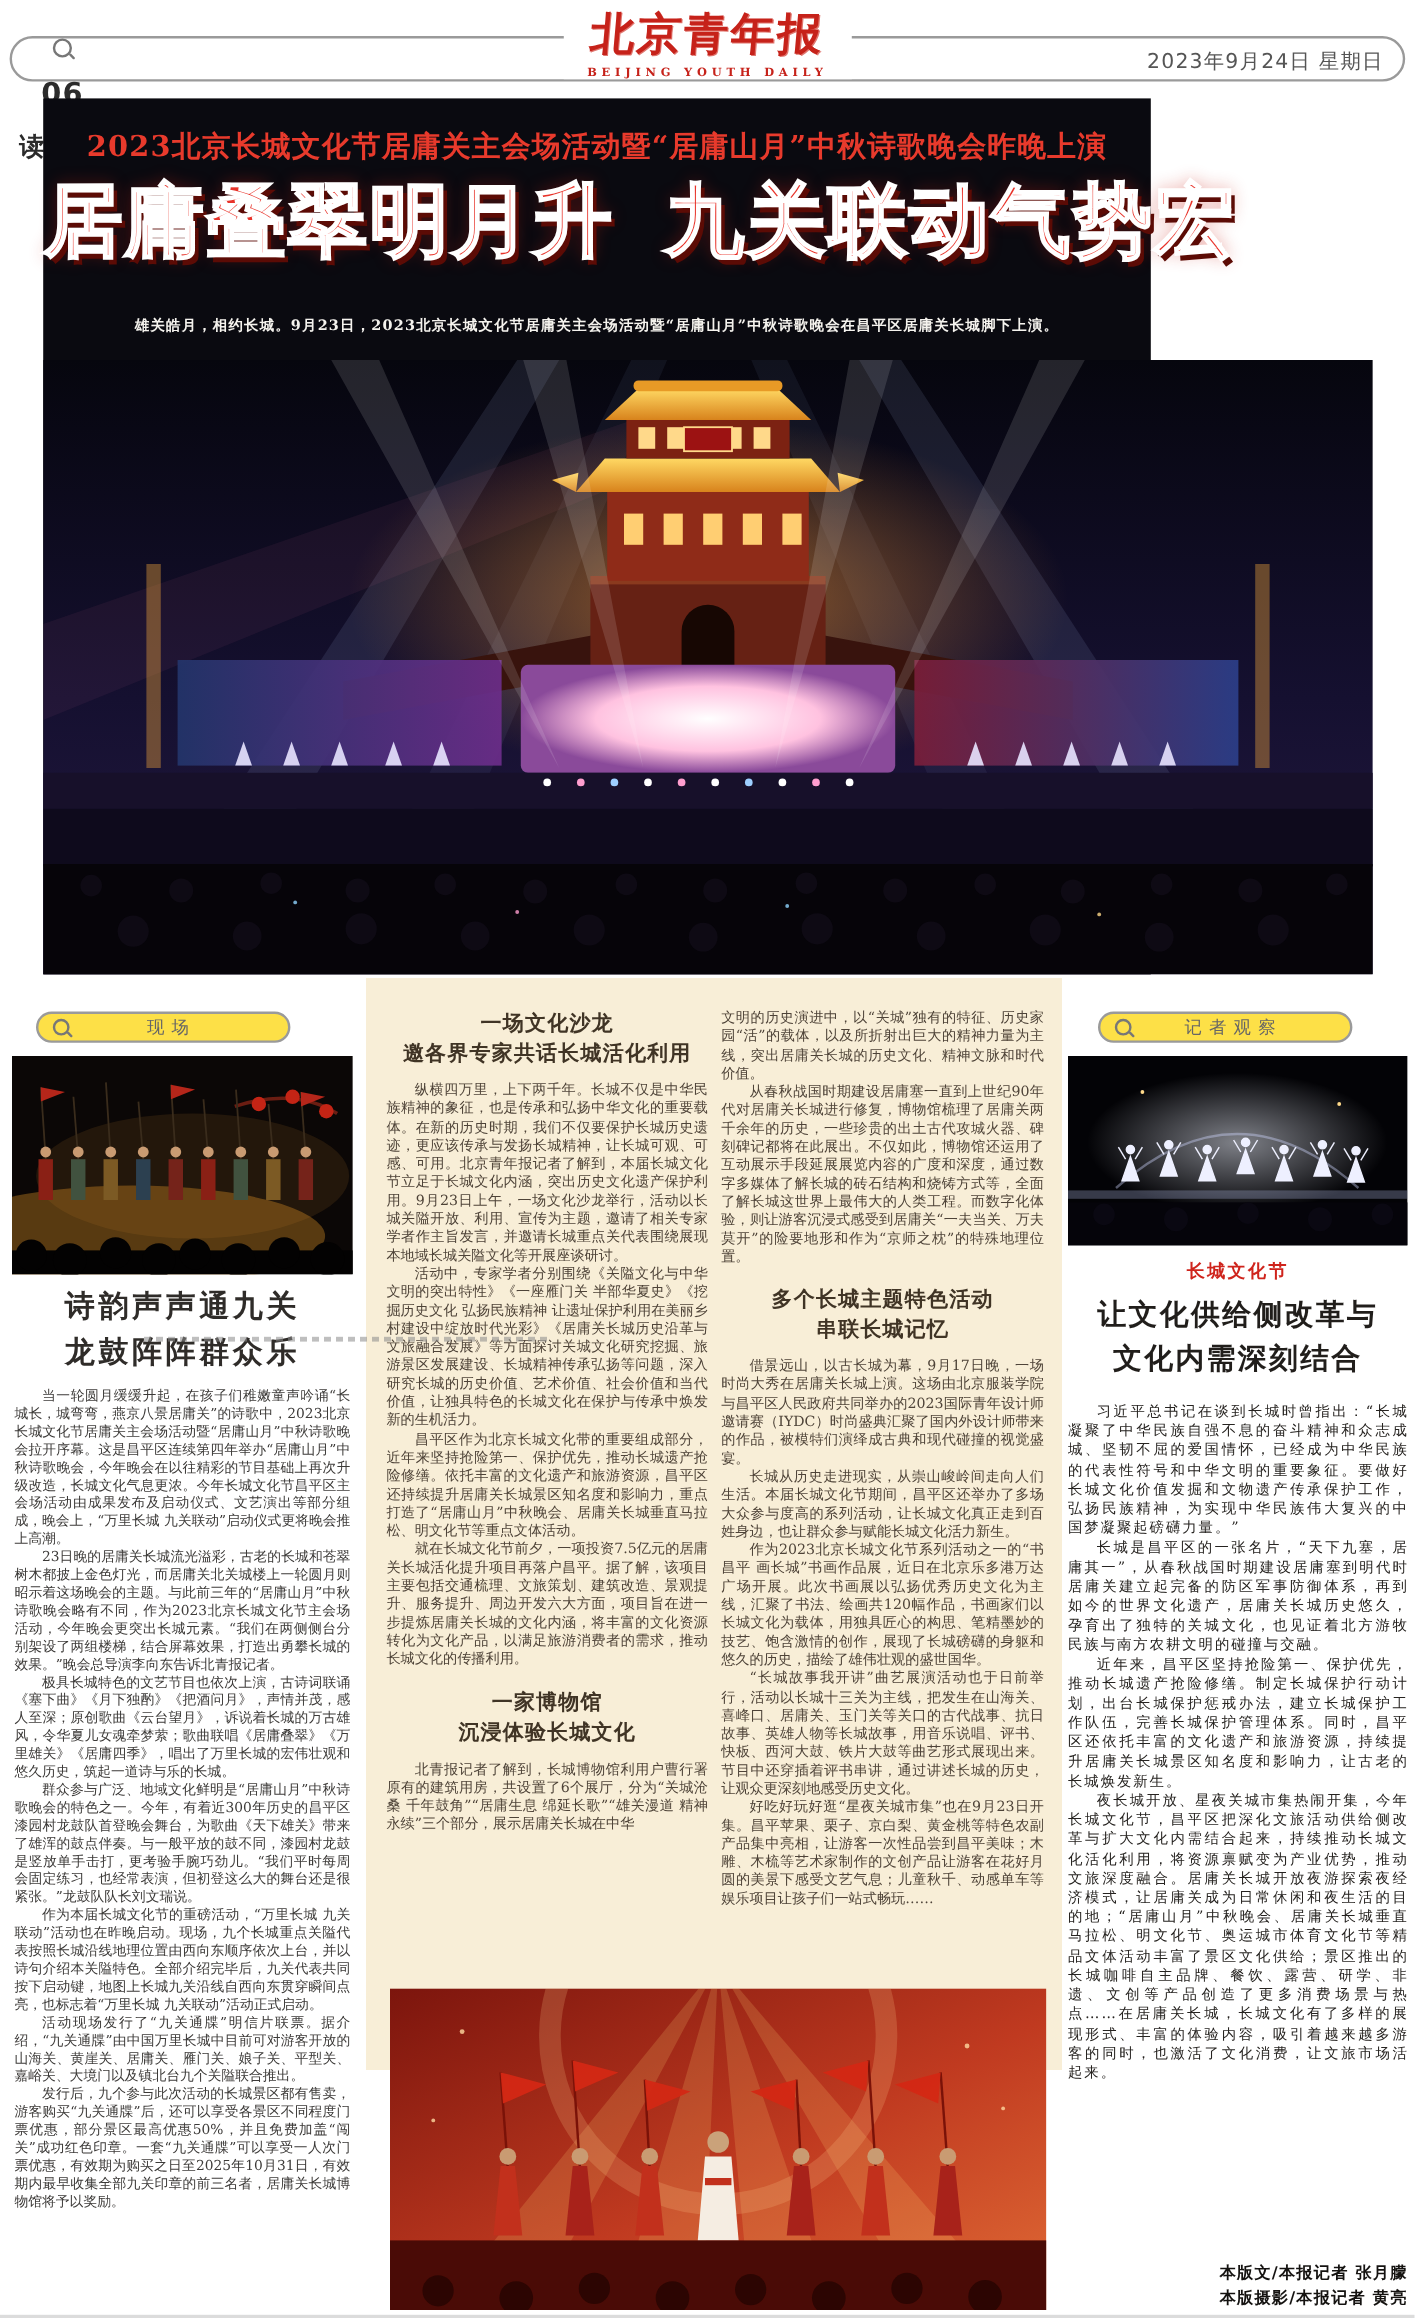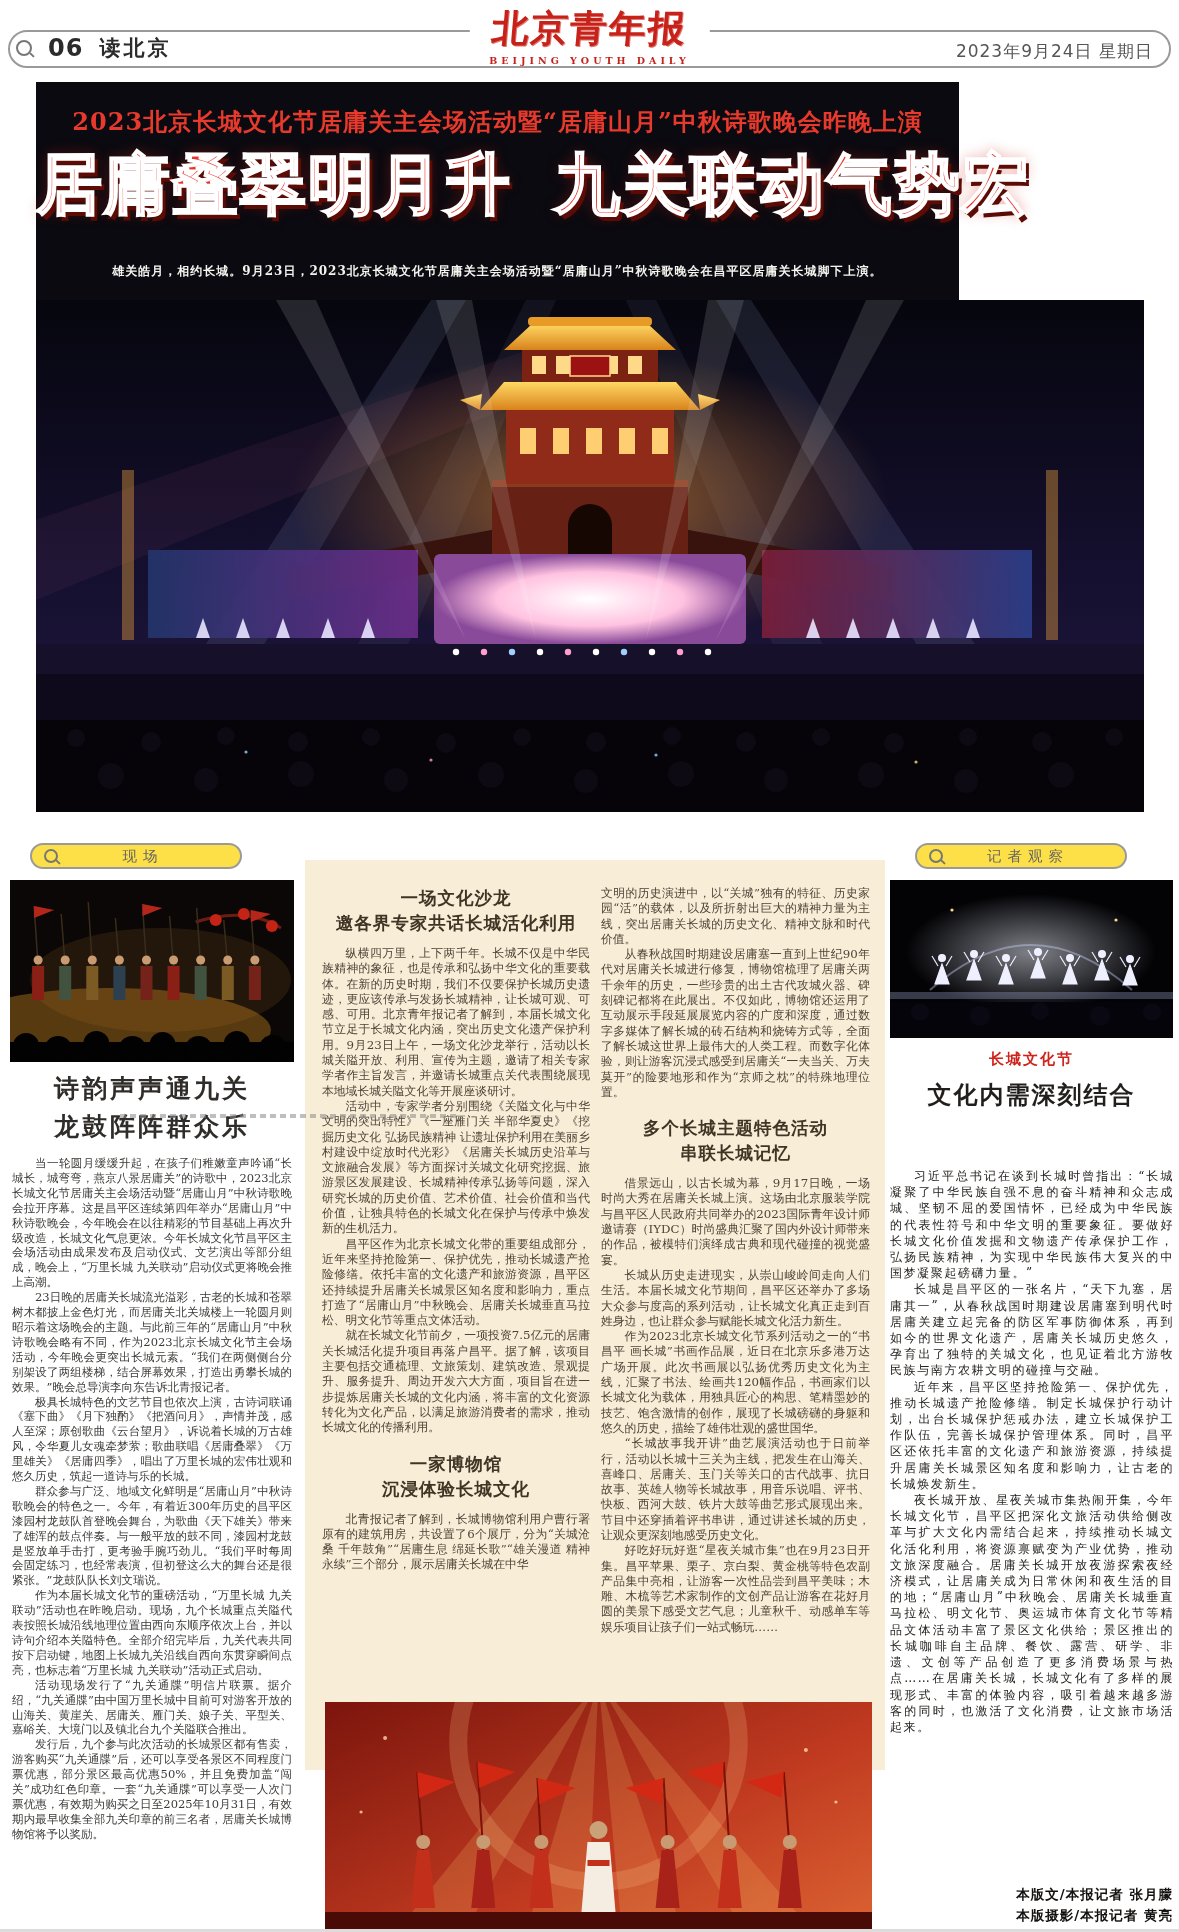--- a/index.html
+++ b/index.html
@@ -2,21 +2,21 @@
 <html><head>
 <meta charset="utf-8">
 <style>
   html,body{margin:0;padding:0;background:#ffffff;}
   .page{position:relative;width:1179px;height:1932px;background:#fff;overflow:hidden;
         font-family:"DejaVu Serif", serif;}
   
   .header-pill{position:absolute;left:8px;top:30px;width:1159px;height:34px;
     border:2px solid #9a9a9a;border-radius:19px;background:#fff;}
   .header-left{position:absolute;left:16px;top:32px;height:32px;display:flex;align-items:center;gap:16px;
-    font-family:"DejaVu Sans", sans-serif;}
+    font-family:"DejaVu Sans", sans-serif;flex-direction:column;}
   .pagenum{font-size:24px;font-weight:bold;color:#2b2b2b;letter-spacing:1px;}
   .section-name{font-size:21px;color:#2b2b2b;letter-spacing:3px;font-weight:700;}
   .header-date{position:absolute;right:26px;top:40px;font-size:17px;color:#555;
     font-family:"DejaVu Sans", sans-serif;letter-spacing:1px;}
   .masthead{position:absolute;left:50%;top:4px;transform:translateX(-50%);
     background:#fff;padding:0 20px;text-align:center;z-index:5;}
   .masthead-cn{font-size:37px;font-weight:900;color:#c6221a;letter-spacing:2px;
     transform:skewX(-5deg);display:inline-block;text-shadow:1px 1px 0 #e0766f;}
   .masthead-en{font-size:9.5px;color:#c6221a;letter-spacing:4px;font-weight:bold;margin-top:1px;}
   .mag{display:inline-block;width:12px;height:12px;border:2px solid #777;border-radius:50%;position:relative;flex:none;}
@@ -40,21 +40,21 @@
   .tag-pill .lbl{flex:1;text-align:center;color:#666;font-size:14.5px;letter-spacing:6px;
     font-family:"DejaVu Sans", sans-serif;}
   
   .col-left{position:absolute;left:10px;top:838px;width:284px;}
   .left-photo{position:absolute;left:0;top:42px;width:284px;height:182px;}
   .left-headline{position:absolute;left:0;top:232px;width:284px;text-align:center;
     font-size:25px;font-weight:900;color:#2f2c29;letter-spacing:3px;line-height:38px;}
   .left-body{position:absolute;left:2px;top:318px;width:280px;}
   .left-body p{margin:0;text-indent:2em;text-align:justify;font-size:11.5px;line-height:14.9px;color:#3c3a38;}
   
-  .mid-panel{position:absolute;left:305px;top:860px;width:580px;height:910px;background:#f8eed7;}
+  .mid-panel{position:absolute;left:305px;top:815px;width:580px;height:910px;background:#f8eed7;}
   .mid-col{position:absolute;top:26px;}
   .mid-col-a{left:17px;width:268px;}
   .mid-col-b{left:296px;width:269px;}
   .mid-h{text-align:center;font-size:17.5px;font-weight:900;color:#403425;line-height:25px;letter-spacing:1px;margin:0 0 10px 0;}
   .mid-h.h2{margin-top:16px;}
   .mid-body p, .mid-col p.mpara{margin:0;text-indent:2em;text-align:justify;
     font-size:11.8px;line-height:15.3px;color:#4e4338;}
   .mid-col p.mpara.cont{text-indent:0;}
   .mid-photo{position:absolute;left:20px;top:842px;width:547px;height:268px;}
   .cropped-caption{position:absolute;left:120px;top:1114px;width:340px;height:4px;opacity:.55;
@@ -487,20 +487,21 @@
           <circle cx="90" cy="136" r="10"></circle>
           <circle cx="150" cy="131" r="9"></circle>
         <circle cx="210" cy="136" r="10"></circle>
           <circle cx="262" cy="132" r="9"></circle>
       </g>
       <circle cx="62" cy="30" r="1.6" fill="#ffd98a"></circle>
         <circle cx="226" cy="40" r="1.6" fill="#ffd98a"></circle>
     </svg>
     <div class="right-tag">长城文化节</div>
     <div class="right-headline">
+      <div>让文化供给侧改革与</div>
       <div>文化内需深刻结合</div>
     </div>
     <div class="right-body">
         <p>习近平总书记在谈到长城时曾指出：“长城凝聚了中华民族自强不息的奋斗精神和众志成城、坚韧不屈的爱国情怀，已经成为中华民族的代表性符号和中华文明的重要象征。要做好长城文化价值发掘和文物遗产传承保护工作，弘扬民族精神，为实现中华民族伟大复兴的中国梦凝聚起磅礴力量。”</p>
         <p>长城是昌平区的一张名片，“天下九塞，居庸其一”，从春秋战国时期建设居庸塞到明代时居庸关建立起完备的防区军事防御体系，再到如今的世界文化遗产，居庸关长城历史悠久，孕育出了独特的关城文化，也见证着北方游牧民族与南方农耕文明的碰撞与交融。</p>
         <p>近年来，昌平区坚持抢险第一、保护优先，推动长城遗产抢险修缮。制定长城保护行动计划，出台长城保护惩戒办法，建立长城保护工作队伍，完善长城保护管理体系。同时，昌平区还依托丰富的文化遗产和旅游资源，持续提升居庸关长城景区知名度和影响力，让古老的长城焕发新生。</p>
         <p>夜长城开放、星夜关城市集热闹开集，今年长城文化节，昌平区把深化文旅活动供给侧改革与扩大文化内需结合起来，持续推动长城文化活化利用，将资源禀赋变为产业优势，推动文旅深度融合。居庸关长城开放夜游探索夜经济模式，让居庸关成为日常休闲和夜生活的目的地；“居庸山月”中秋晚会、居庸关长城垂直马拉松、明文化节、奥运城市体育文化节等精品文体活动丰富了景区文化供给；景区推出的长城咖啡自主品牌、餐饮、露营、研学、非遗、文创等产品创造了更多消费场景与热点……在居庸关长城，长城文化有了多样的展现形式、丰富的体验内容，吸引着越来越多游客的同时，也激活了文化消费，让文旅市场活起来。</p>
       </div>
     <div class="credits">
       <div>本版文/本报记者 张月朦</div>

